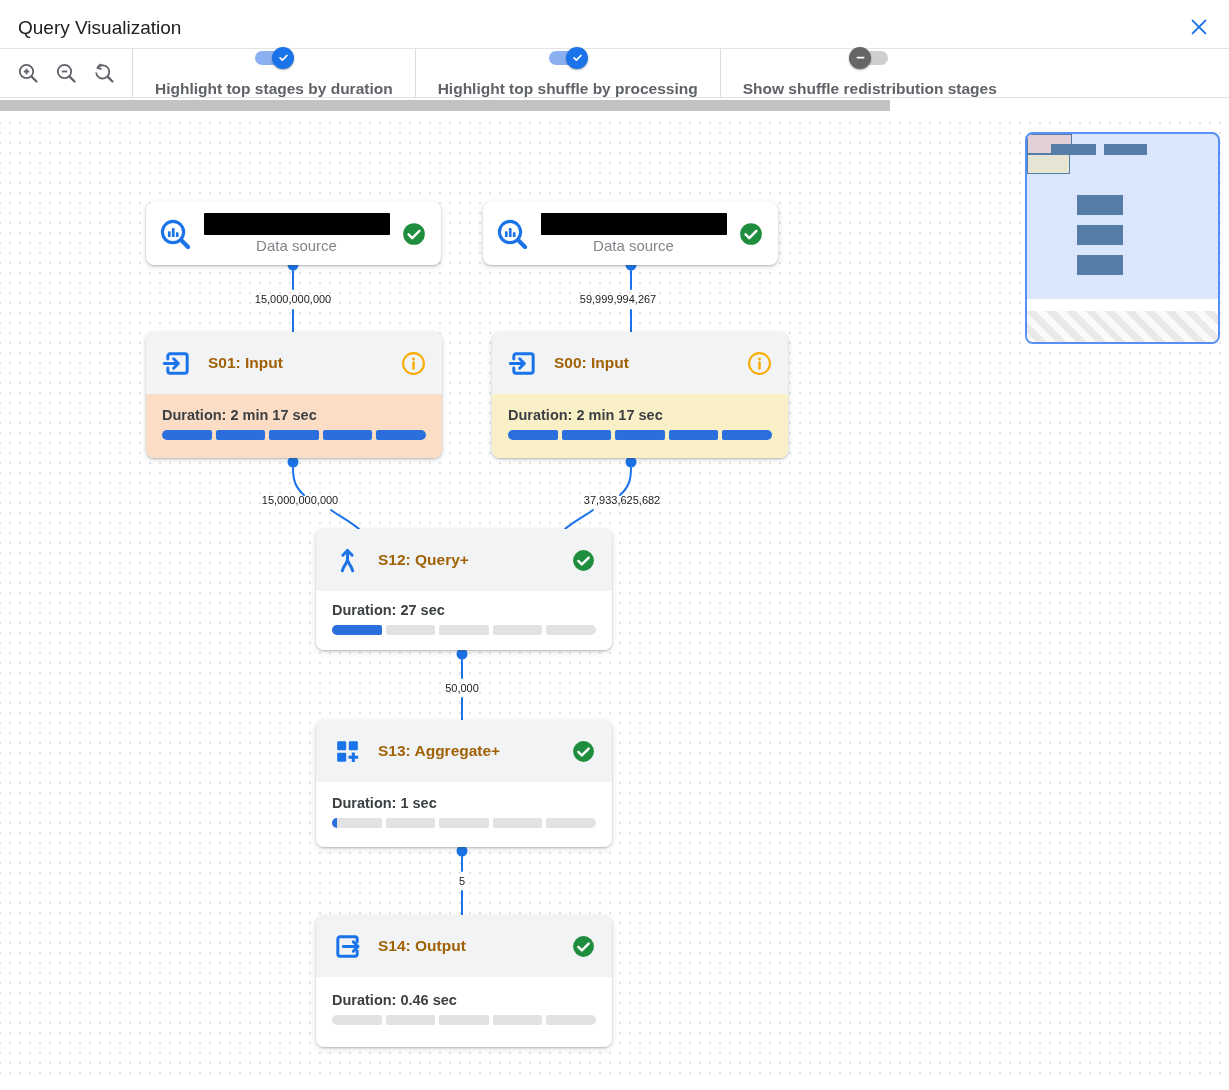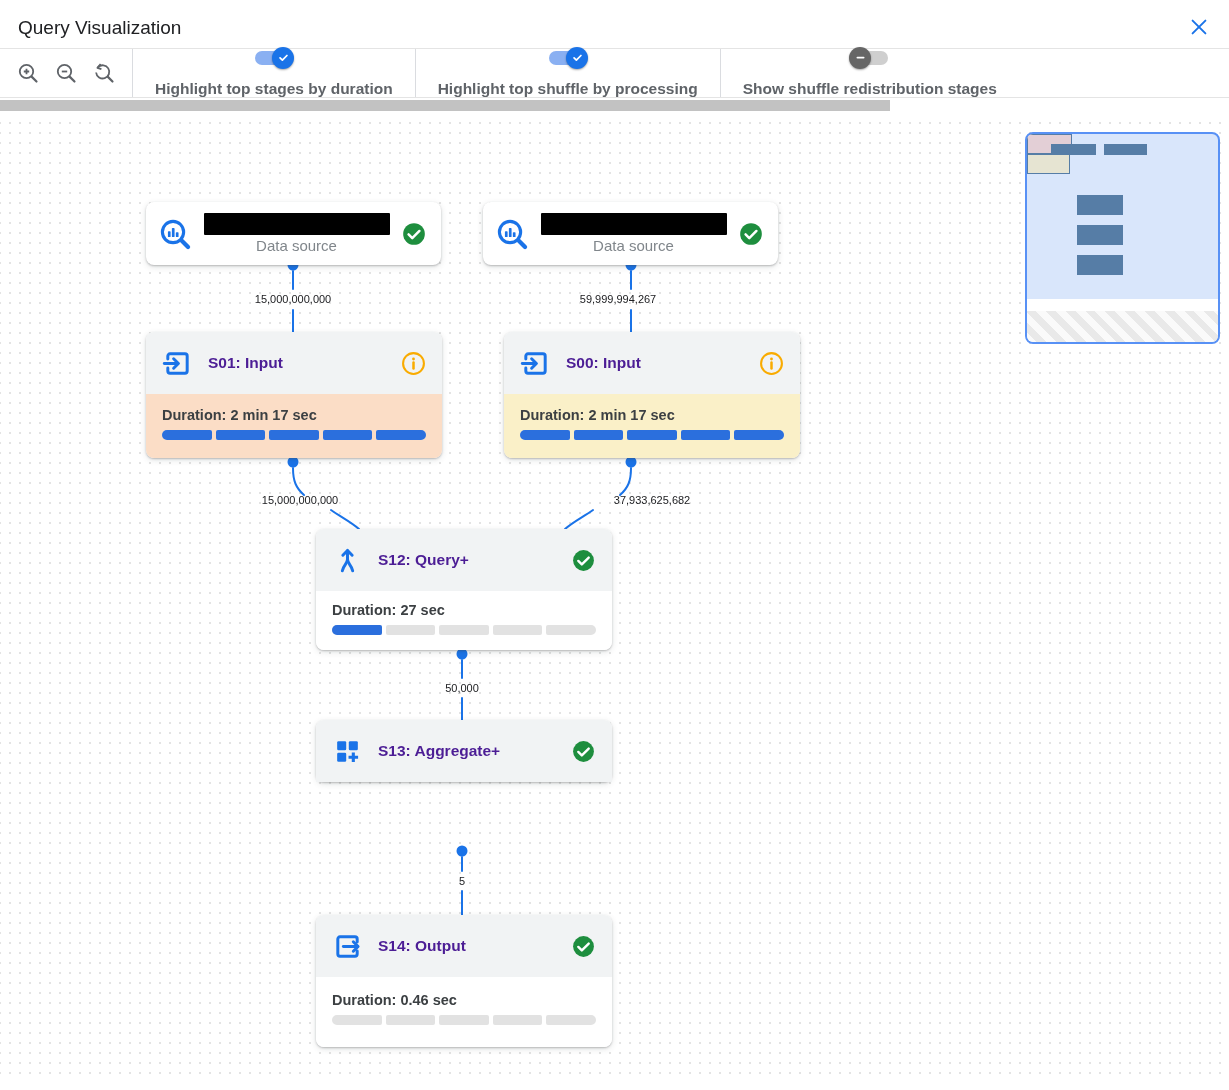--- a/index.html
+++ b/index.html
@@ -54,46 +54,46 @@
   .ds-card .dsicon svg { width:34px; height:34px; display:block; }
   .ds-mid { flex:1; display:flex; flex-direction:column; align-items:center; }
   .redacted { width:186px; height:22px; background:#000; border-radius:1px; }
   .ds-type { font-size:15px; color:#80868b; margin-top:2px; }
   .status svg { width:26px; height:26px; display:block; }
 
   .stage-card { width:296px; }
   .stage-head { height:62px; display:flex; align-items:center; gap:15px; padding:0 16px;
     background:#f1f3f4; border-radius:8px 8px 0 0; }
   .stage-head .sicon svg { width:31px; height:31px; display:block; }
-  .stage-title { flex:1; font-size:15.5px; font-weight:bold; color:#4c1d95; }
+  .stage-title { flex:1; font-size:15.5px; font-weight:bold; color:#a16207; }
   .stage-head .status svg { width:25px; height:25px; }
   .stage-body { border-radius:0 0 8px 8px; background:#fff; padding:11px 16px 15px; }
   .node-s01 .stage-body { padding:13px 16px 18px; }
   .node-s00 .stage-body { padding:13px 16px 18px; }
   .node-s13 .stage-body { padding:13px 16px 19px; }
   .node-s14 .stage-body { padding:15px 16px 22px; }
   .duration { font-size:14.5px; font-weight:bold; color:#3c4043; }
   .pbar { display:flex; gap:4px; height:10px; margin-top:7px; }
   .pbar .seg { flex:1; background:#e2e2e2; border-radius:2px; overflow:hidden; position:relative; }
   .pbar .seg:first-child { border-radius:5px 2px 2px 5px; }
   .pbar .seg:last-child  { border-radius:2px 5px 5px 2px; }
   .pbar .seg .fill { position:absolute; left:0; top:0; bottom:0; background:#2b6fdd; }
 
   .node-ds1 { left:146px; top:88px; }
   .node-ds2 { left:483px; top:88px; }
   .node-s01 { left:146px; top:218px; }
-  .node-s00 { left:504px; top:218px; }
+  .node-s00 { left:492px; top:218px; }
   .node-s12 { left:316px; top:415px; }
   .node-s13 { left:316px; top:606px; }
   .node-s14 { left:316px; top:801px; }
 
   .lbl-1 { left:293px; top:185px; }
   .lbl-2 { left:618px; top:185px; }
   .lbl-3 { left:300px; top:386px; }
-  .lbl-4 { left:622px; top:386px;margin-left:30px; }
+  .lbl-4 { left:622px; top:386px; }
   .lbl-5 { left:462px; top:574px; }
   .lbl-6 { left:462px; top:767px; }
 
   
   .minimap { position:absolute; left:1025px; top:18px; width:195px; height:212px;
     background:#d9e6fb; border:2px solid #5891f5; border-radius:8px; overflow:hidden; }
   .mm-rect { position:absolute; background:#567da6; }
   .mm-b1 { left:24px; top:10px; width:45px; height:11px; }
   .mm-b2 { left:77px; top:10px; width:43px; height:11px; }
   .mm-h1 { left:24px; top:30px; width:45px; height:20px; background:#e3cfd6; border:1.5px solid #567da6; }
@@ -399,20 +399,32 @@
           </svg>
         </span>
       <span class="stage-title">S13: Aggregate+</span>
       <span class="status" style="display: inline-flex;">
           <svg viewBox="0 0 24 24">
             <circle cx="12" cy="12" r="10" fill="#1e8e3e"></circle>
             <path d="M7 12.4 L10.4 15.8 L17 9.2" stroke="#fff" stroke-width="2.3" fill="none" stroke-linecap="round" stroke-linejoin="round"></path>
           </svg>
         </span>
     </div>
+    <div class="stage-body">
+      <div class="duration">Duration: 1 sec</div>
+      <div class="pbar">
+          <div class="seg">
+            <div class="fill" style="width: 10%; background: rgb(43, 111, 221);"></div>
+          </div>
+          <div class="seg"></div>
+          <div class="seg"></div>
+          <div class="seg"></div>
+          <div class="seg"></div>
+        </div>
+    </div>
   </div>
 
   <div class="card stage-card node-s14">
     <div class="stage-head">
       <span class="sicon" style="display: inline-flex;">
           <svg viewBox="0 0 24 24" fill="none" stroke="#1a73e8" stroke-width="2.3" stroke-linejoin="round" stroke-linecap="round">
             <path d="M19.5 8.5 V6.2 A1.7 1.7 0 0 0 17.8 4.5 H6.2 A1.7 1.7 0 0 0 4.5 6.2 V17.8 A1.7 1.7 0 0 0 6.2 19.5 H17.8 A1.7 1.7 0 0 0 19.5 17.8 V15.5"></path>
             <path d="M8.8 12 H19.7"></path>
             <path d="M16.5 8.3 L20.2 12 L16.5 15.7"></path>
           </svg>

